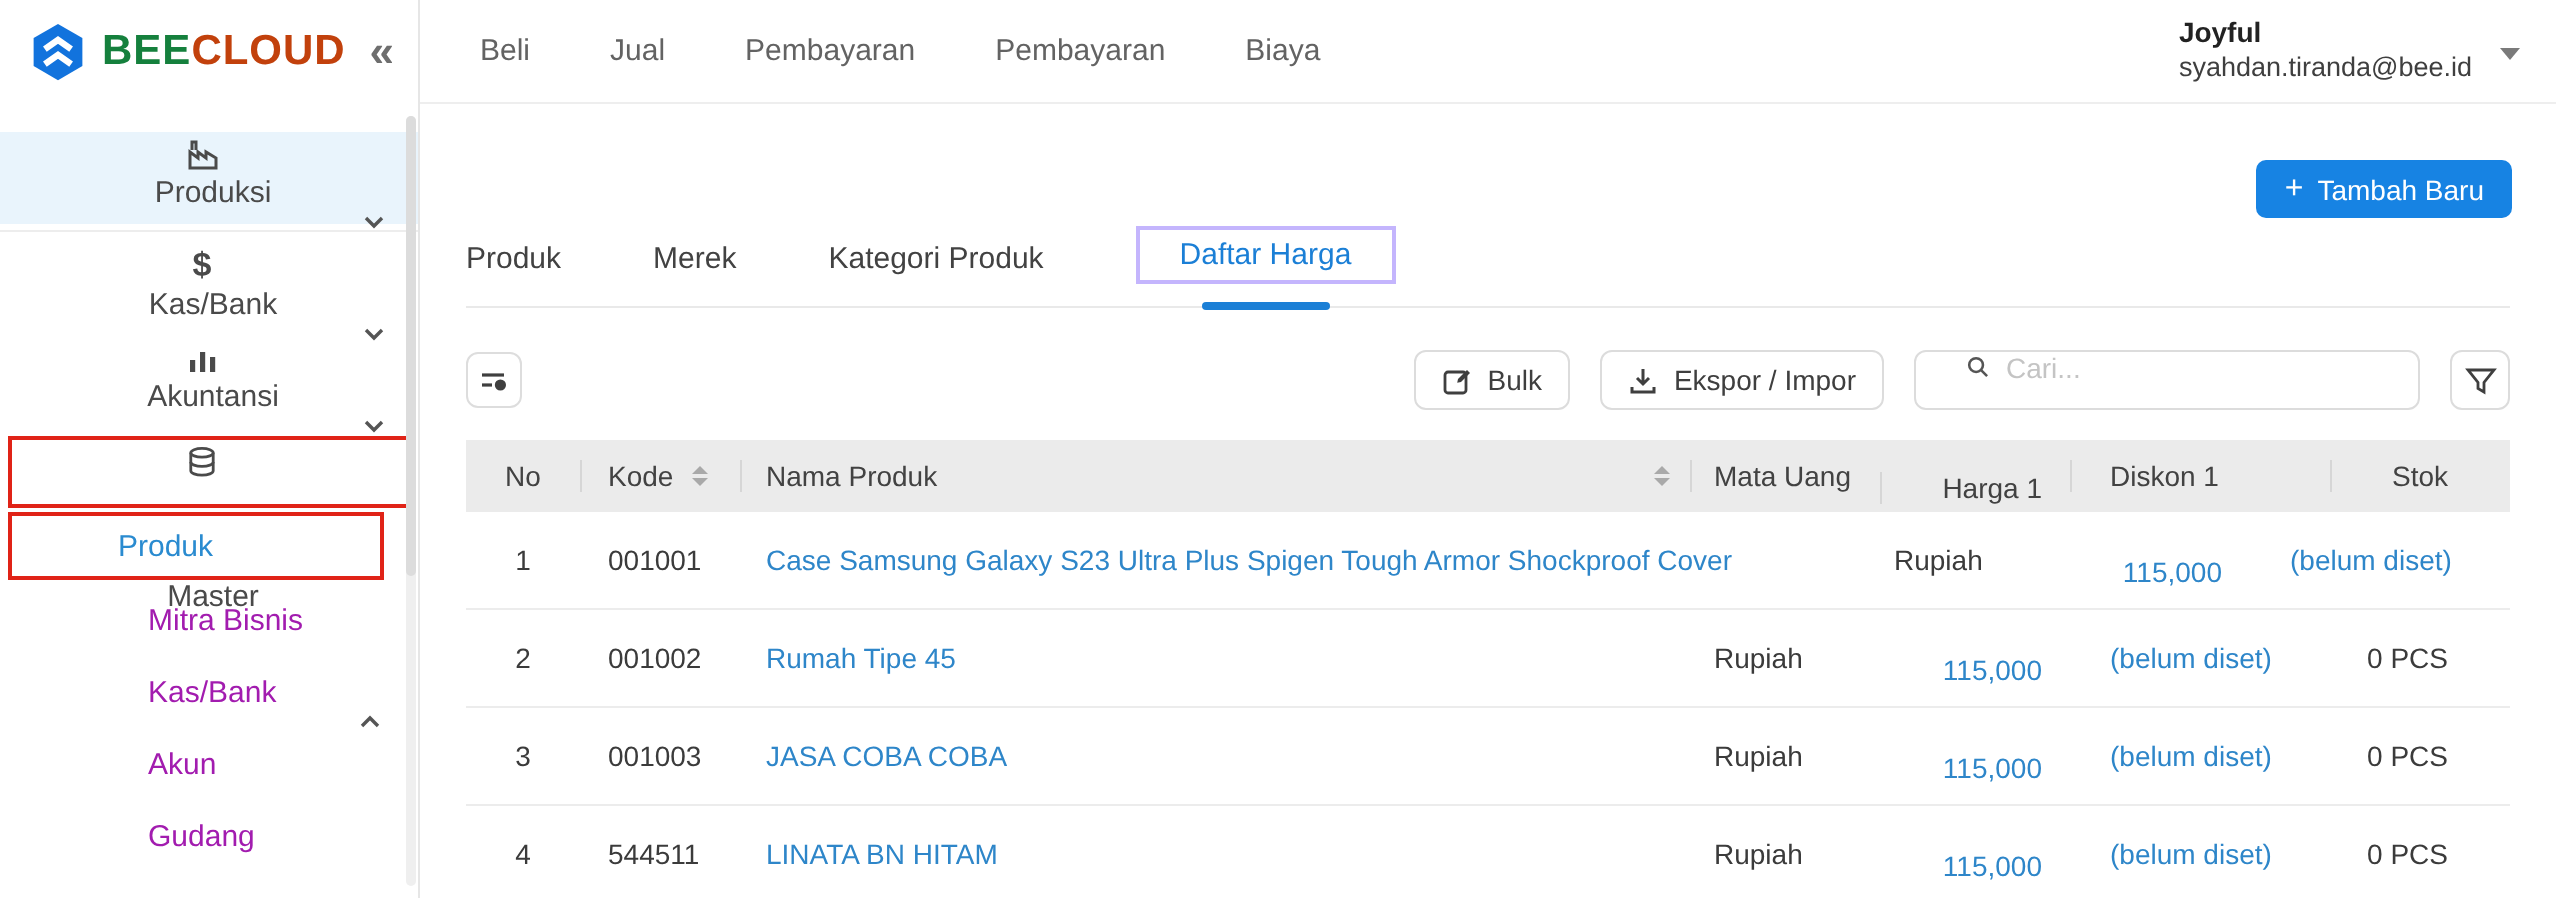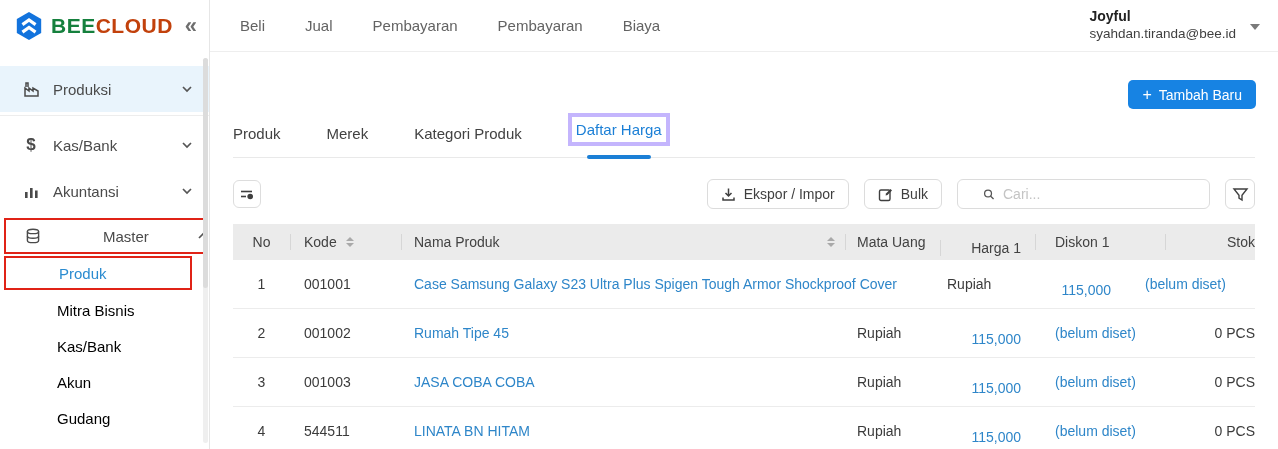--- a/index.html
+++ b/index.html
@@ -11,30 +11,30 @@
   .sidebar { width:210px; flex:0 0 210px; height:449px; border-right:1px solid #e6e6e6;
     position:relative; background:#fff; }
   .logo-row { height:52px; display:flex; align-items:center; padding:0 12px 0 14px; }
   .logo-hex { width:30px; height:30px; flex:0 0 30px; }
   .logo-text { font-size:21px; font-weight:bold; letter-spacing:.5px; margin-left:7px; }
   .logo-text .bee { color:#15803d; }
   .logo-text .cloud { color:#c2410c; }
   .collapse { margin-left:auto; font-size:22px; color:#6e6e6e; font-weight:bold; cursor:pointer; line-height:1; }
   .side-nav { padding-top:14px; }
   .side-item { display:flex; align-items:center; height:46px; padding:0 16px 0 20px;
-    font-size:15px; color:#4a4a4a; cursor:pointer; }
+    font-size:15px; color:#4a4a4a; cursor:pointer;flex-direction:column; }
   .side-item .s-icon { width:22px; flex:0 0 22px; display:flex; align-items:center; justify-content:center;
     margin-right:11px; color:#4a4a4a; font-weight:bold; }
   .side-item .chev { margin-left:auto; display:flex; }
   .side-item.active-group { background:#e9f4fc; }
   .side-divider { border-bottom:1px solid #ededed; margin:3px 0 6px 0; }
   .red-box { border:2px solid #e02317 !important;gap:48px; }
   .side-item.master { height:36px; margin:4px 4px 2px 4px; padding:0 12px 0 16px; }
-  .sub-item { height:36px; display:flex; align-items:center; padding-left:57px;
-    font-size:15px; color:#000000; cursor:pointer; }
+  .sub-item { height:36px; display:flex; align-items:center; padding-left:74px;
+    font-size:15px; color:#a21caf; cursor:pointer; }
   .sub-item.produk { color:#2a8bd0; margin:0 17px 2px 4px; padding-left:53px; height:34px; }
   .side-scrollbar { position:absolute; right:1px; top:58px; width:5px; height:385px;
     background:#efefef; border-radius:3px; }
   .side-scrollthumb { position:absolute; right:1px; top:58px; width:5px; height:230px;
     background:#dcdcdc; border-radius:3px; }
 
   
   .main { flex:1; display:flex; flex-direction:column; height:437px; }
   .topbar { height:52px; flex:0 0 52px; display:flex; align-items:center;
     border-bottom:1px solid #eeeeee; padding:0 18px 0 30px; }
@@ -51,52 +51,52 @@
   .btn-add { position:absolute; top:28px; right:22px; background:#1783e3; color:#fff;
     border:none; border-radius:5px; height:29px; padding:0 14px; font-size:14px;
     display:flex; align-items:center; gap:7px; cursor:pointer;
     font-family:"Liberation Sans",sans-serif; }
   .btn-add .plus { font-size:16px; line-height:1; }
 
   .tabs { display:flex; gap:46px; margin-top:61px; border-bottom:1px solid #e9e9e9;
     padding-bottom:0; align-items:flex-end; }
   .tab { font-size:15px; color:#424242; padding-bottom:15px; position:relative; cursor:pointer; }
   .tab.active { color:#1b7fd6; padding-bottom:11px; }
-  .tab.active .tab-label-box { border:4px solid #c4b5fd; padding:4px 4px; display:inline-block; }
+  .tab.active .tab-label-box { border:2px solid #c4b5fd; padding:4px 20px; display:inline-block; }
   .tab.active::after { content:""; position:absolute; left:50%; transform:translateX(-50%);
     bottom:-2px; width:64px; height:4px; background:#1b7fd6; border-radius:3px; }
 
   .toolbar { margin-top:21px; display:flex; align-items:center; }
   .icon-btn { width:28px; height:28px; border:1px solid #ddd; border-radius:6px; background:#fff;
     display:flex; align-items:center; justify-content:center; cursor:pointer; }
   .toolbar-right { margin-left:auto; display:flex; align-items:center; gap:15px; }
   .btn-plain { height:30px; border:1px solid #dcdcdc; border-radius:6px; background:#fff;
     display:flex; align-items:center; gap:8px; padding:0 13px; font-size:14px; color:#3f3f3f;
     cursor:pointer; font-family:"Liberation Sans",sans-serif; }
-  .search-wrap { display:flex; align-items:center; gap:8px; width:253px; height:30px;
+  .search-wrap { display:flex; align-items:flex-start; gap:8px; width:253px; height:30px;
     border:1px solid #dcdcdc; border-radius:6px; padding:0 25px; background:#fff; }
   .search-wrap input { border:none; outline:none; flex:1; font-size:14px; color:#444;
     font-family:"Liberation Sans",sans-serif; }
   .search-wrap input::placeholder { color:#c4c4c4; }
   .funnel-btn { width:30px; height:30px; border:1px solid #dcdcdc; border-radius:6px;
     background:#fff; display:flex; align-items:center; justify-content:center; cursor:pointer; }
 
   
   .tbl { margin-top:15px; font-size:14px; }
   .tbl-head { display:flex; align-items:center; height:36px; background:#ebebeb; color:#424242; }
   .hcell { display:flex; align-items:center; position:relative; height:100%; }
   .hcell + .hcell::before { content:""; position:absolute; left:0; top:10px; height:16px;
     width:1px; background:#d6d6d6; }
   .col-no { width:57px; justify-content:center; text-align:left; }
   .col-kode { width:80px; padding-left:14px; }
-  .col-nama { flex:1; padding-left:13px;margin-left:31px; }
+  .col-nama { flex:1; padding-left:13px; }
   .col-mu { width:95px; padding-left:12px; }
   .col-harga { width:95px; justify-content:flex-end; text-align:right; padding-right:14px;margin-top:12px; }
   .col-diskon { width:130px; padding-left:20px; }
-  .col-stok { width:90px; justify-content:flex-end; text-align:right; padding-right:0; }
+  .col-stok { width:90px; justify-content:flex-end; text-align:right; padding-right:31px; }
   .sorter { display:inline-flex; flex-direction:column; gap:2px; margin-left:9px; cursor:pointer; }
   .sorter.end { margin-left:auto; margin-right:10px; }
   .tri-up { width:0; height:0; border-left:4px solid transparent; border-right:4px solid transparent;
     border-bottom:4px solid #a9a9a9; }
   .tri-dn { width:0; height:0; border-left:4px solid transparent; border-right:4px solid transparent;
     border-top:4px solid #a9a9a9; }
   .tbl-row { display:flex; align-items:center; height:49px; border-bottom:1px solid #ececec;
     color:#3b3b3b; background:#fff; }
   .tbl-row .cell { display:flex; align-items:center; height:100%; }
   .link { color:#2e86c9; cursor:pointer; text-decoration:none; }
@@ -231,31 +231,31 @@
         <button class="icon-btn">
           <svg width="16" height="16" viewBox="0 0 16 16">
               <line x1="2" y1="5.5" x2="13" y2="5.5" stroke="#3f3f3f" stroke-width="1.6"></line>
               <line x1="2" y1="10.5" x2="7" y2="10.5" stroke="#3f3f3f" stroke-width="1.6"></line>
               <circle cx="11.2" cy="10.5" r="2.8" fill="#3f3f3f"></circle>
             </svg>
         </button>
         <div class="toolbar-right">
           <button class="btn-plain">
             <svg width="15" height="15" viewBox="0 0 15 15">
+                <rect x="1.5" y="3" width="10.5" height="10.5" rx="1.5" fill="none" stroke="#3f3f3f" stroke-width="1.4"></rect>
+                <path d="M8 6.5 L12.5 2 L14 3.5 L9.5 8 L7.6 8.4 Z" fill="#3f3f3f"></path>
+              </svg>
+            <span>Bulk</span>
+          </button>
+          <button class="btn-plain">
+            <svg width="15" height="15" viewBox="0 0 15 15">
                 <path d="M7.5 1.5 v7 M4.5 6 l3 3 3-3" fill="none" stroke="#3f3f3f" stroke-width="1.5"></path>
                 <path d="M2 10.5 v2.5 h11 v-2.5" fill="none" stroke="#3f3f3f" stroke-width="1.5"></path>
               </svg>
             <span>Ekspor / Impor</span>
-          </button>
-          <button class="btn-plain">
-            <svg width="15" height="15" viewBox="0 0 15 15">
-                <rect x="1.5" y="3" width="10.5" height="10.5" rx="1.5" fill="none" stroke="#3f3f3f" stroke-width="1.4"></rect>
-                <path d="M8 6.5 L12.5 2 L14 3.5 L9.5 8 L7.6 8.4 Z" fill="#3f3f3f"></path>
-              </svg>
-            <span>Bulk</span>
           </button>
           <div class="search-wrap">
             <svg width="15" height="15" viewBox="0 0 15 15">
                 <circle cx="6.3" cy="6.3" r="4.3" fill="none" stroke="#555" stroke-width="1.6"></circle>
                 <line x1="9.6" y1="9.6" x2="13.2" y2="13.2" stroke="#555" stroke-width="1.6"></line>
               </svg>
             <input type="text" placeholder="Cari..." style="">
           </div>
           <button class="funnel-btn">
             <svg width="17" height="17" viewBox="0 0 17 17">

